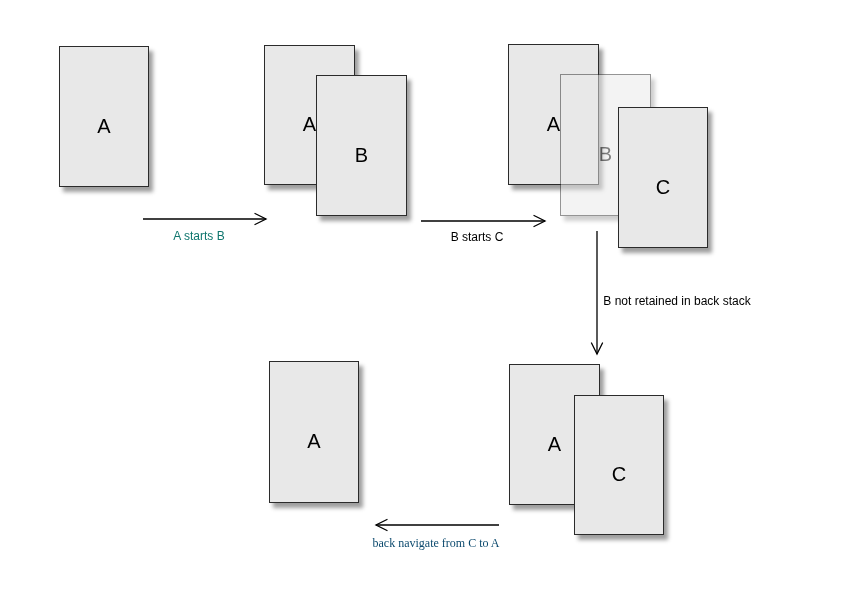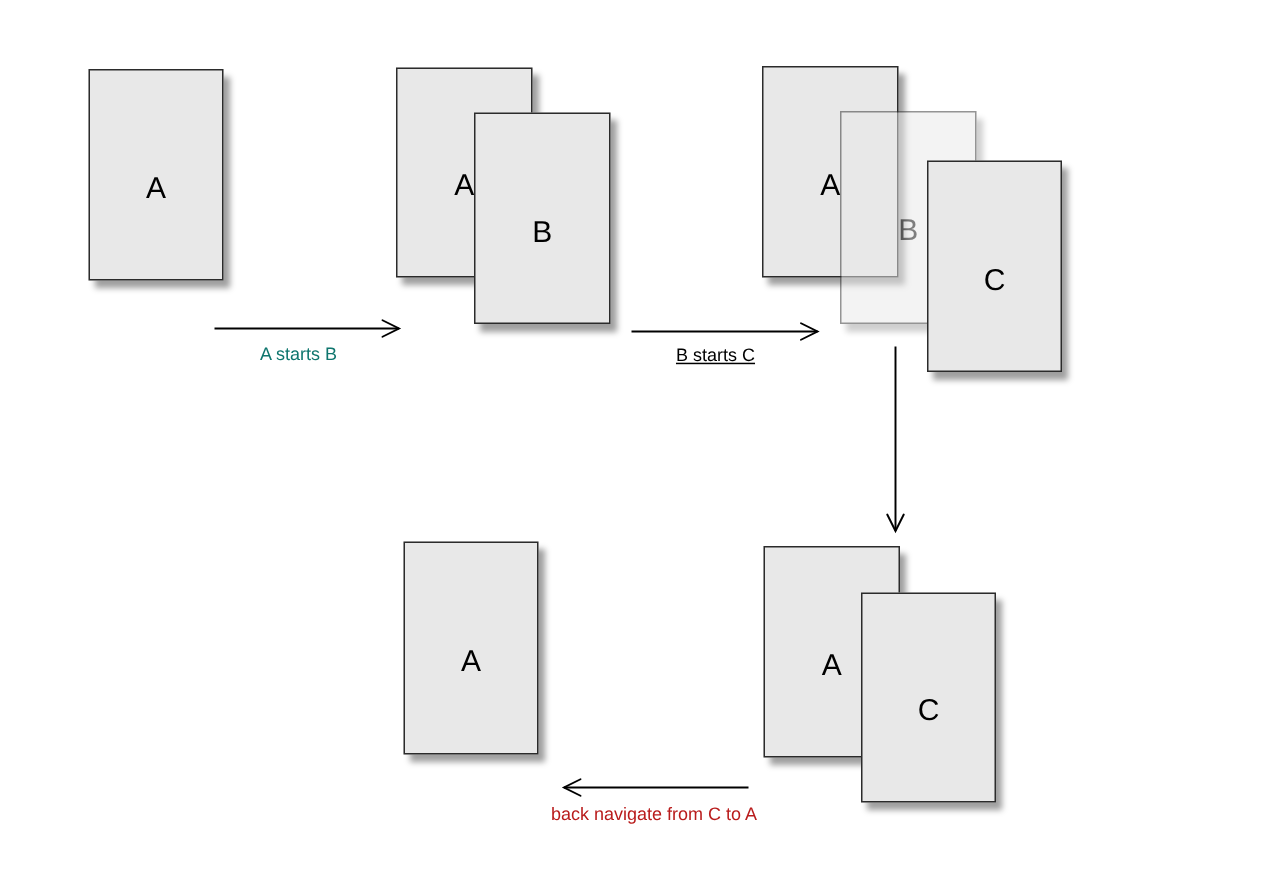--- a/index.html
+++ b/index.html
@@ -96,16 +96,17 @@
         <line x1="597" y1="231" x2="597" y2="354" stroke="#000000" stroke-width="1.3"></line>
         <polyline points="591.5,343 597,354 602.5,343" fill="none" stroke="#000000" stroke-width="1.3" stroke-linecap="round"></polyline>
       </g>
       <g>
         <line x1="499" y1="525" x2="376" y2="525" stroke="#000000" stroke-width="1.3"></line>
         <polyline points="387,519.5 376,525 387,530.5" fill="none" stroke="#000000" stroke-width="1.3" stroke-linecap="round"></polyline>
       </g>
     </svg>
 
   <div class="edge-label" style="left: 199px; top: 236px; color: #0f766e;">A starts B</div>
-  <div class="edge-label" style="left: 477px; top: 237px; color: rgb(0, 0, 0); text-decoration: underline;">B starts C</div>
-  <div class="edge-label" style="left: 436px; top: 543px; color: #b91c1c;">back navigate from C to A</div>
+  <div class="edge-label" style="left: 477px; top: 237px; color: rgb(0, 0, 0);">B starts C</div>
+  <div class="edge-label" style="left: 677px; top: 301px; color: rgb(0, 0, 0);">B not retained in back stack</div>
+  <div class="edge-label" style="left: 436px; top: 543px; color: #0c4a6e; font-family: Liberation Serif, serif;">back navigate from C to A</div>
 
 </div>
 
 </body></html>

